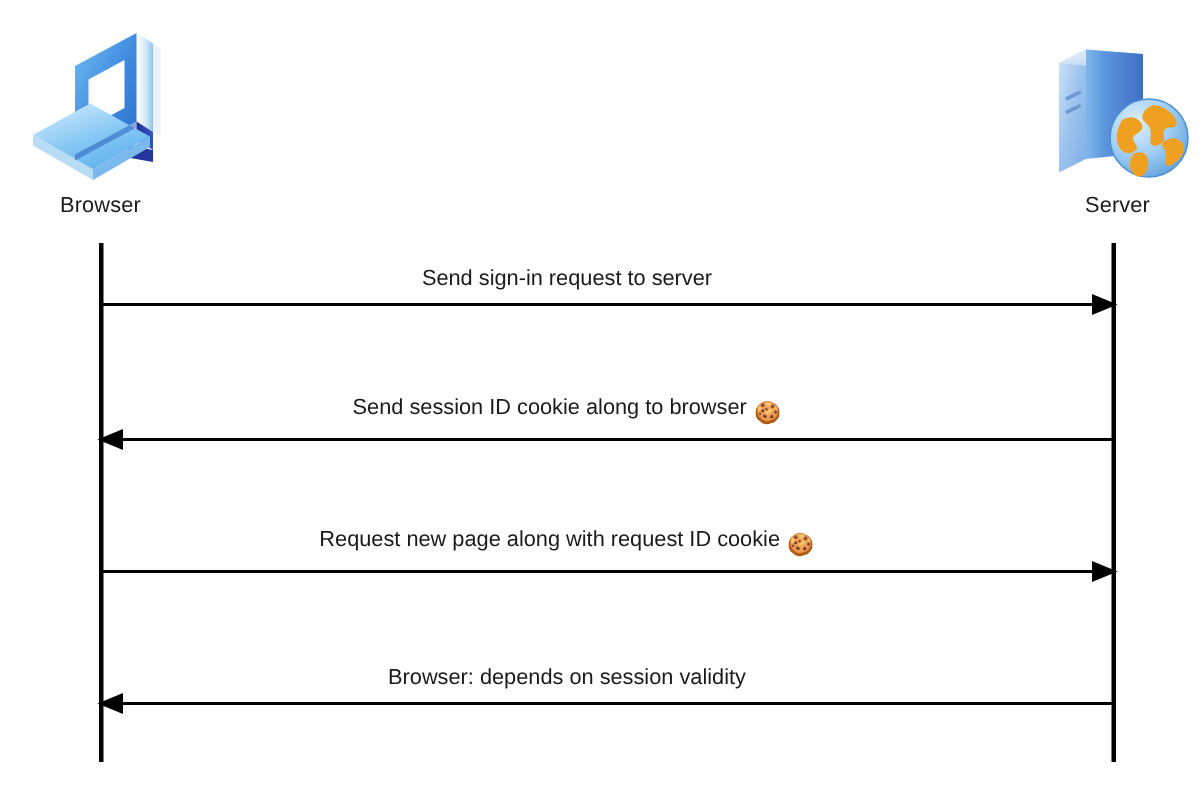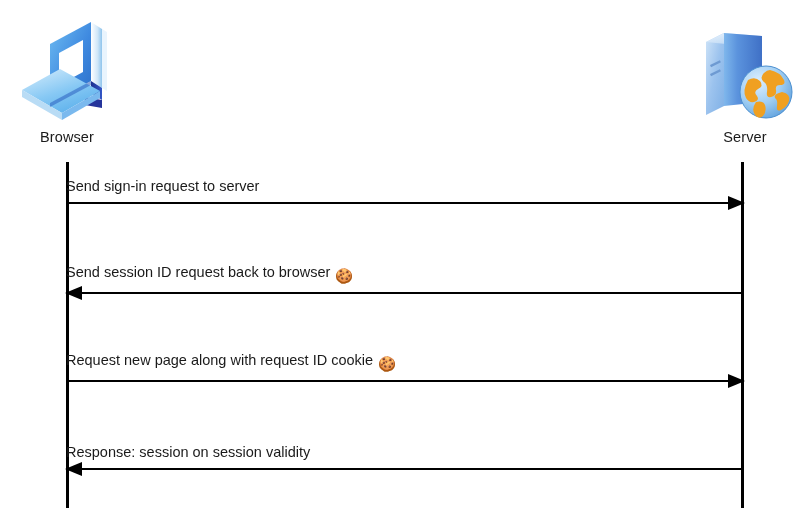--- a/index.html
+++ b/index.html
@@ -69,20 +69,21 @@
     top: 0;
     width: 678px;
     height: 2px;
     background: #000000;
   }
   .msg-label {
     position: absolute;
     left: 0;
     width: 624px;
     bottom: 6px;
+    text-align: center;
     font-size: 14.5px;
     color: #1a1a1a;
     line-height: 20px;
     white-space: nowrap;
   }
   .msg-label .cookie {
     display: inline-block;
     vertical-align: -4px;
     margin-left: 5px;
   }
@@ -206,35 +207,35 @@
   <div class="message" style="top:202px">
     <div class="msg-label">
       <span>Send sign-in request to server</span>
     </div>
     <div class="msg-line"></div>
     <div class="arrowhead arrow-right"></div>
   </div>
 
   <div class="message" style="top:292px">
     <div class="msg-label">
-      <span>Send session ID request back to browser</span><span class="cookie">🍪</span>
+      <span>Send session ID cookie along to browser</span><span class="cookie">🍪</span>
     </div>
     <div class="msg-line"></div>
     <div class="arrowhead arrow-left"></div>
   </div>
 
   <div class="message" style="top:380px">
     <div class="msg-label">
       <span>Request new page along with request ID cookie</span><span class="cookie">🍪</span>
     </div>
     <div class="msg-line"></div>
     <div class="arrowhead arrow-right"></div>
   </div>
 
   <div class="message" style="top:468px">
     <div class="msg-label">
-      <span>Response: session on session validity</span>
+      <span>Browser: depends on session validity</span>
     </div>
     <div class="msg-line"></div>
     <div class="arrowhead arrow-left"></div>
   </div>
 
 </div>
 
 </body></html>

